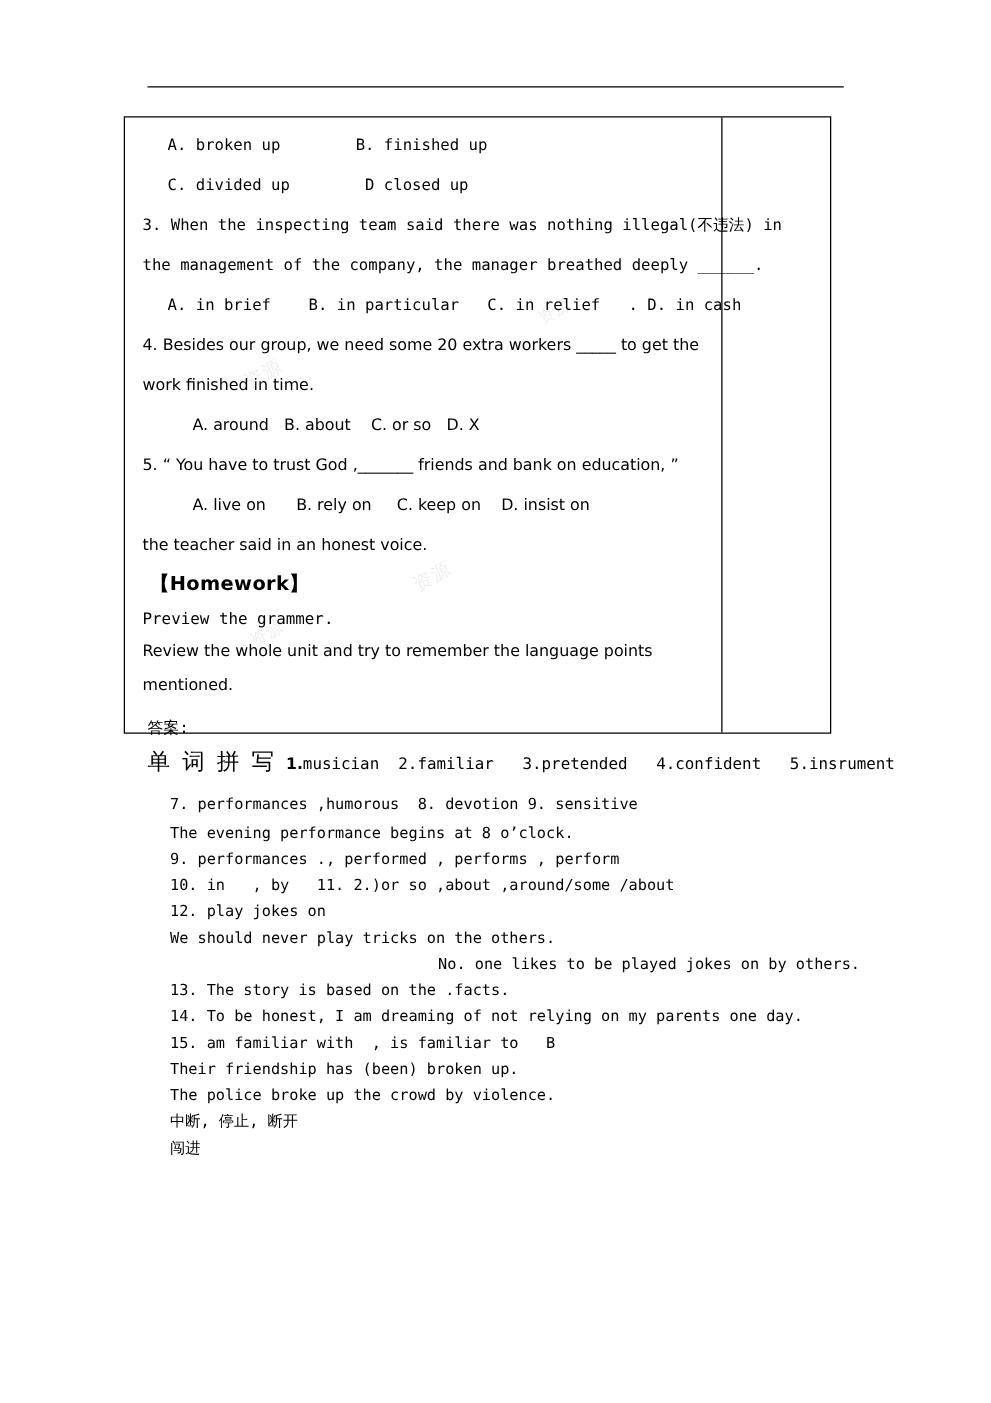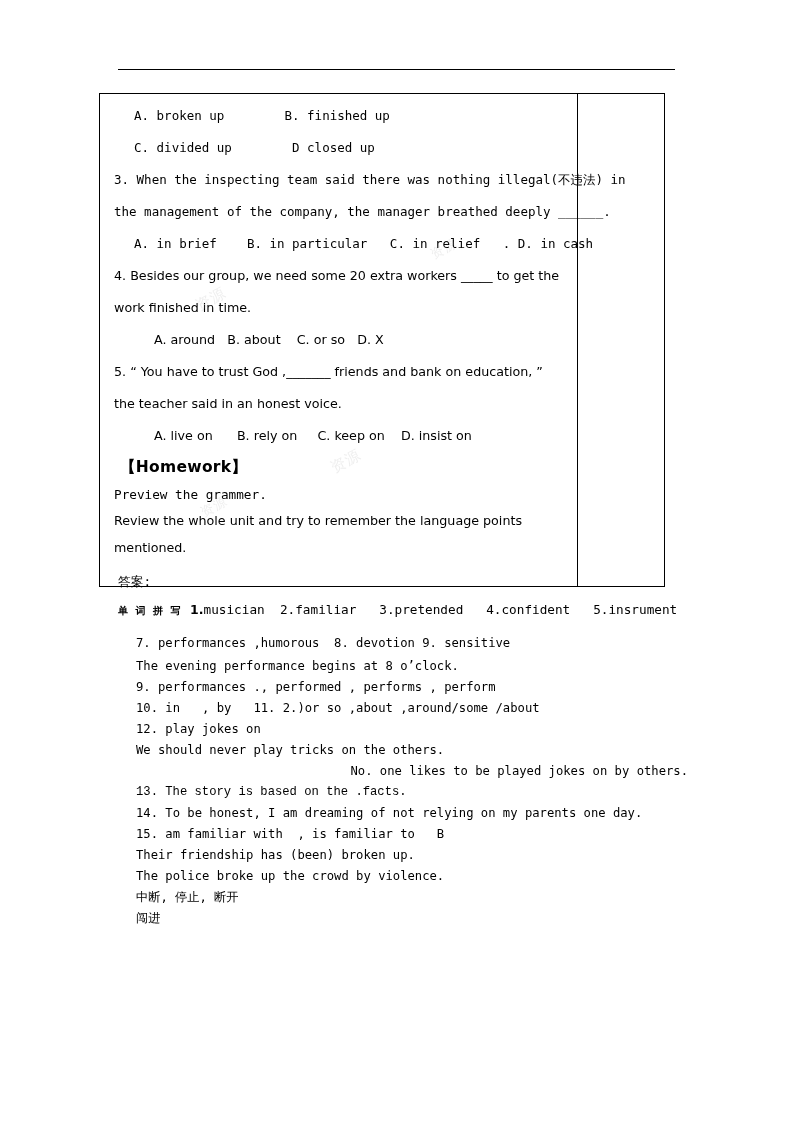--- a/index.html
+++ b/index.html
@@ -101,22 +101,22 @@
     white-space: pre;
   }
   .spell-row {
     font-family: "DejaVu Sans Mono", monospace;
     font-size: 12.7px;
     line-height: 30px;
     white-space: pre;
   }
   .spell-label {
     font-family: "DejaVu Sans", sans-serif;
-    font-weight: bold;
-    font-size: 10px;
+    font-weight: normal;
+    font-size: 18px;
     letter-spacing: 2px;
   }
   .spell-num {
     font-family: "DejaVu Sans", sans-serif;
     font-weight: bold;
     font-size: 12.5px;
   }
   .ans-line {
     font-family: "DejaVu Sans Mono", monospace;
     font-size: 12.2px;
@@ -151,22 +151,22 @@
 
       <div class="q-line indent1">A. broken up        B. finished up</div>
       <div class="q-line indent1">C. divided up        D closed up</div>
       <div class="q-line">3. When the inspecting team said there was nothing illegal(不违法) in</div>
       <div class="q-line">the management of the company, the manager breathed deeply ______.</div>
       <div class="q-line indent1">A. in brief    B. in particular   C. in relief   . D. in cash</div>
       <div class="s-line">4. Besides our group, we need some 20 extra workers _____ to get the</div>
       <div class="s-line">work finished in time.</div>
       <div class="s-line indent2">A. around   B. about    C. or so   D. X</div>
       <div class="s-line">5. “ You have to trust God ,_______ friends and bank on education, ”</div>
+      <div class="s-line indent2">A. live on      B. rely on     C. keep on    D. insist on</div>
       <div class="s-line">the teacher said in an honest voice.</div>
-      <div class="s-line indent2">A. live on      B. rely on     C. keep on    D. insist on</div>
 
       <div class="homework">【Homework】</div>
       <div class="hw-line-mono">Preview the grammer.</div>
       <div class="hw-line-sans">Review the whole unit and try to remember the language points</div>
       <div class="hw-line-sans">mentioned.</div>
 
     </div>
     <div class="cell-side"></div>
   </div>
 
@@ -175,21 +175,21 @@
 
     <div class="spell-row"><span class="spell-label">单 词 拼 写</span> <span class="spell-num">1.</span><span>musician</span>  <span>2.</span><span>familiar</span>   <span>3.</span><span>pretended</span>   <span>4.</span><span>confident</span>   <span>5.</span><span>insrument</span></div>
 
     <div class="ans-line gap-top" style="padding-left:18px; line-height:26px;">7. performances ,humorous  8. devotion 9. sensitive</div>
     <div class="ans-line" style="padding-left:18px;">The evening performance begins at 8 o’clock.</div>
     <div class="ans-line" style="padding-left:18px;">9. performances ., performed , performs , perform</div>
     <div class="ans-line" style="padding-left:18px;">10. in   , by   11. 2.)or so ,about ,around/some /about</div>
     <div class="ans-line" style="padding-left:18px;">12. play jokes on</div>
     <div class="ans-line" style="padding-left:18px;">We should never play tricks on the others.</div>
     <div class="ans-line" style="padding-left:18px;text-align:right;">No. one likes to be played jokes on by others.</div>
-    <div class="ans-line" style="padding-left:18px;font-family:Liberation Mono, monospace;">13. The story is based on the .facts.</div>
+    <div class="ans-line" style="padding-left:18px;">13. The story is based on the .facts.</div>
     <div class="ans-line" style="padding-left:18px;">14. To be honest, I am dreaming of not relying on my parents one day.</div>
     <div class="ans-line" style="padding-left:18px;">15. am familiar with  , is familiar to   B</div>
     <div class="ans-line" style="padding-left:18px;">Their friendship has (been) broken up.</div>
     <div class="ans-line" style="padding-left:18px;">The police broke up the crowd by violence.</div>
     <div class="ans-line" style="padding-left:18px;">中断, 停止, 断开</div>
     <div class="ans-line" style="padding-left:18px;">闯进</div>
     <div class="ans-line" style="padding-left:18px;"></div>
   </div>
 
   <div class="watermark wm1">资源</div>

